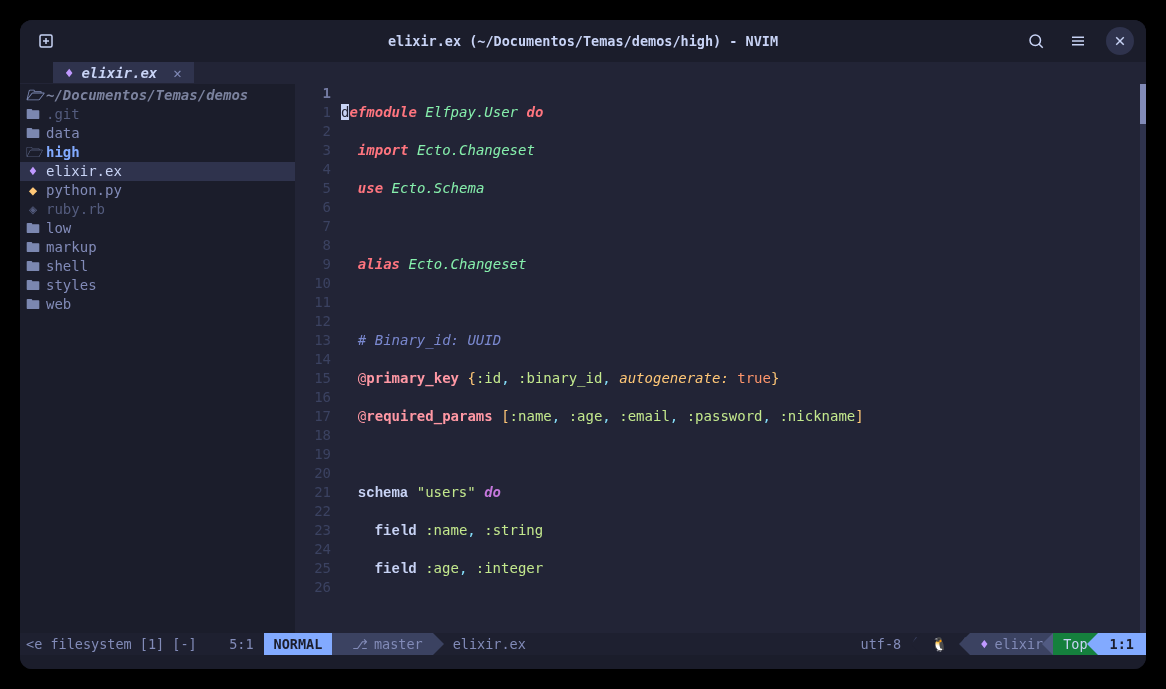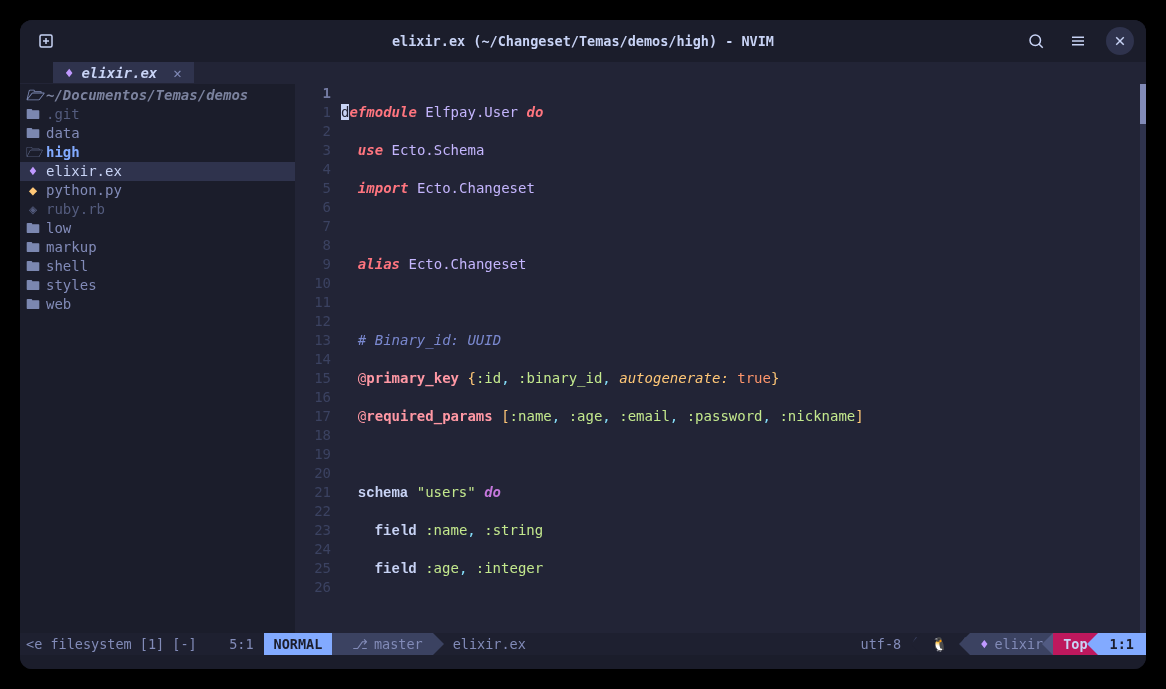--- a/index.html
+++ b/index.html
@@ -111,21 +111,21 @@
   .code {
     flex:1; font-size:14px; white-space:pre; color:#c8d3f5;
     position:relative;
   }
   .code .line { height:19px; }
   .cursor-cell {
     background:#c8d3f5; color:#222436;
   }
   .kw  { color:#c678dd; font-style:italic; font-weight:bold; } 
   .kw-red { color:#ff757f; font-style:italic; font-weight:bold; }
-  .mod { color:#c4b5fd; }
+  .mod { color:#86efac; font-style:italic; }
   .fnb { color:#c8d3f5; font-weight:bold;font-family:Liberation Mono, monospace; }
   .sym { color:#c3e88d; }
   .str { color:#c3e88d; }
   .sym-key { color:#ffc777; font-style:italic; }
   .punc{ color:#86e1fc; }
   .at  { color:#ff98a4; }
   .atname { color:#ff98a4; font-weight:bold;}
   .bool{ color:#ff966c; }
   .cmt { color:#7a88cf; font-style:italic; }
   .brace-y { color:#ffc777; }
@@ -169,21 +169,21 @@
   .status .rseg1 {
     background:#3b4261; color:#828bb8; padding:0 10px; position:relative;
   }
   .status .rseg1::before{
     content:''; position:absolute; left:-11px; top:0;
     border-top:11px solid transparent; border-bottom:11px solid transparent;
     border-right:11px solid #3b4261;
   }
   .status .rseg1 .drop-pur{ color:#c099ff; margin-right:6px;}
   .status .rseg2 {
-    background:#be185d; color:#c8d3f5; padding:0 10px; position:relative; font-weight:bold;text-align:right;
+    background:#15803d; color:#c8d3f5; padding:0 10px; position:relative; font-weight:normal;text-align:right;
   }
   .status .rseg2::before{
     content:''; position:absolute; left:-11px; top:0;
     border-top:11px solid transparent; border-bottom:11px solid transparent;
     border-right:11px solid #515a82;
   }
   .status .rseg3 {
     background:#82aaff; color:#1b1d2b; padding:0 12px; position:relative; font-weight:bold;
   }
   .status .rseg3::before{
@@ -214,21 +214,21 @@
   <div class="titlebar">
     <div class="left">
       <div class="icon-btn">
         <svg viewBox="0 0 24 24">
             <rect x="4" y="4" width="16" height="16" rx="2"></rect>
             <line x1="12" y1="8" x2="12" y2="16"></line>
             <line x1="8" y1="12" x2="16" y2="12"></line>
           </svg>
       </div>
     </div>
-    <div class="title">elixir.ex (~/Changeset/Temas/demos/high) - NVIM</div>
+    <div class="title">elixir.ex (~/Documentos/Temas/demos/high) - NVIM</div>
     <div class="right">
       <div class="icon-btn">
         <svg viewBox="0 0 24 24">
             <circle cx="11" cy="11" r="7"></circle>
             <line x1="21" y1="21" x2="16" y2="16"></line>
           </svg>
       </div>
       <div class="icon-btn">
         <svg viewBox="0 0 24 24">
             <line x1="4" y1="7" x2="20" y2="7"></line>
@@ -301,22 +301,22 @@
             <div class="ln">21</div>
             <div class="ln">22</div>
             <div class="ln">23</div>
             <div class="ln">24</div>
             <div class="ln">25</div>
             <div class="ln">26</div>
           </div>
       </div>
       <div class="code">
 <div class="line"><span class="cursor-cell">d</span><span class="kw-red">efmodule</span> <span class="mod">Elfpay.User</span> <span class="kw-red">do</span></div>
+<div class="line">  <span class="kw-red">import</span> <span class="mod">Ecto.Changeset</span></div>
 <div class="line">  <span class="kw-red">use</span> <span class="mod">Ecto.Schema</span></div>
-<div class="line">  <span class="kw-red">import</span> <span class="mod">Ecto.Changeset</span></div>
 <div class="line"></div>
 <div class="line">  <span class="kw-red">alias</span> <span class="mod">Ecto.Changeset</span></div>
 <div class="line"></div>
 <div class="line">  <span class="cmt"># Binary_id: UUID</span></div>
 <div class="line">  <span class="at">@</span><span class="atname">primary_key</span> <span class="brace-y">{</span><span class="sym">:id</span><span class="punc">,</span> <span class="sym">:binary_id</span><span class="punc">,</span> <span class="sym-key">autogenerate:</span> <span class="bool">true</span><span class="brace-y">}</span></div>
 <div class="line">  <span class="at">@</span><span class="atname">required_params</span> <span class="brace-y">[</span><span class="sym">:name</span><span class="punc">,</span> <span class="sym">:age</span><span class="punc">,</span> <span class="sym">:email</span><span class="punc">,</span> <span class="sym">:password</span><span class="punc">,</span> <span class="sym">:nickname</span><span class="brace-y">]</span></div>
 <div class="line"></div>
 <div class="line">  <span class="fnb">schema</span> <span class="str">"users"</span> <span class="kw">do</span></div>
 <div class="line">    <span class="fnb">field</span> <span class="sym">:name</span><span class="punc">,</span> <span class="sym">:string</span></div>
 <div class="line">    <span class="fnb">field</span> <span class="sym">:age</span><span class="punc">,</span> <span class="sym">:integer</span></div>

